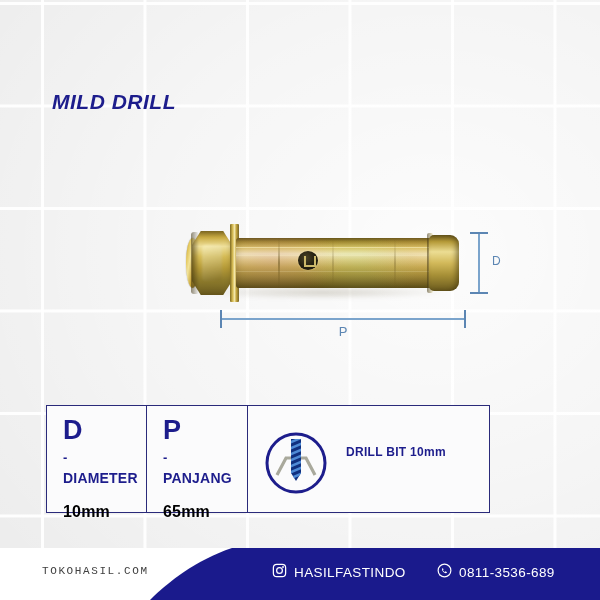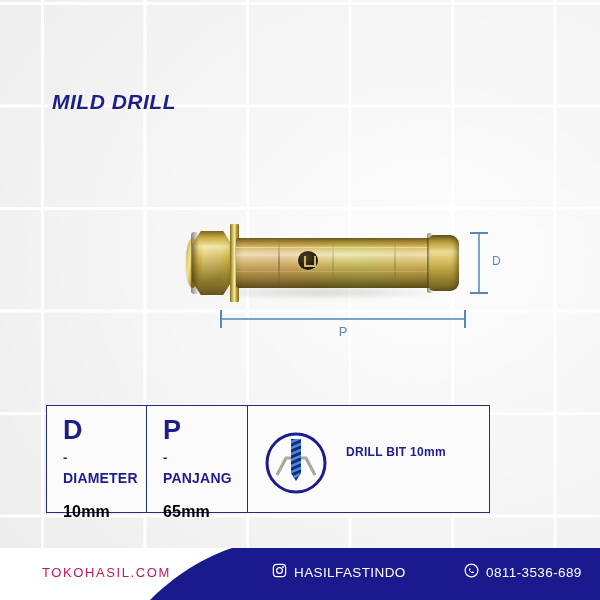--- a/index.html
+++ b/index.html
@@ -180,28 +180,28 @@
   
   #footer{
     position:absolute;left:0;bottom:0;width:600px;height:52px;
     background:#ffffff;
   }
   #footerShape{
     position:absolute;left:0;top:0;width:600px;height:52px;
   }
   .f-site{
     position:absolute;left:42px;top:17px;
-    font-size:13px;color:#be185d;letter-spacing:1.6px;
+    font-size:11px;color:#404040;letter-spacing:1.6px;font-family:Liberation Mono, monospace;
   }
   .f-item{
     position:absolute;top:15px;display:flex;align-items:center;gap:7px;
     color:#ffffff;font-size:13.5px;font-weight:normal;letter-spacing:.4px;
   }
   #f-ig{left:272px;}
-  #f-wa{left:464px;}
+  #f-wa{left:437px;}
 </style>
 </head>
 <body>
 
 <div id="canvas">
   <div class="grid"></div>
   <div class="vignette"></div>
 </div>
 
 <div id="title">MILD DRILL</div>

